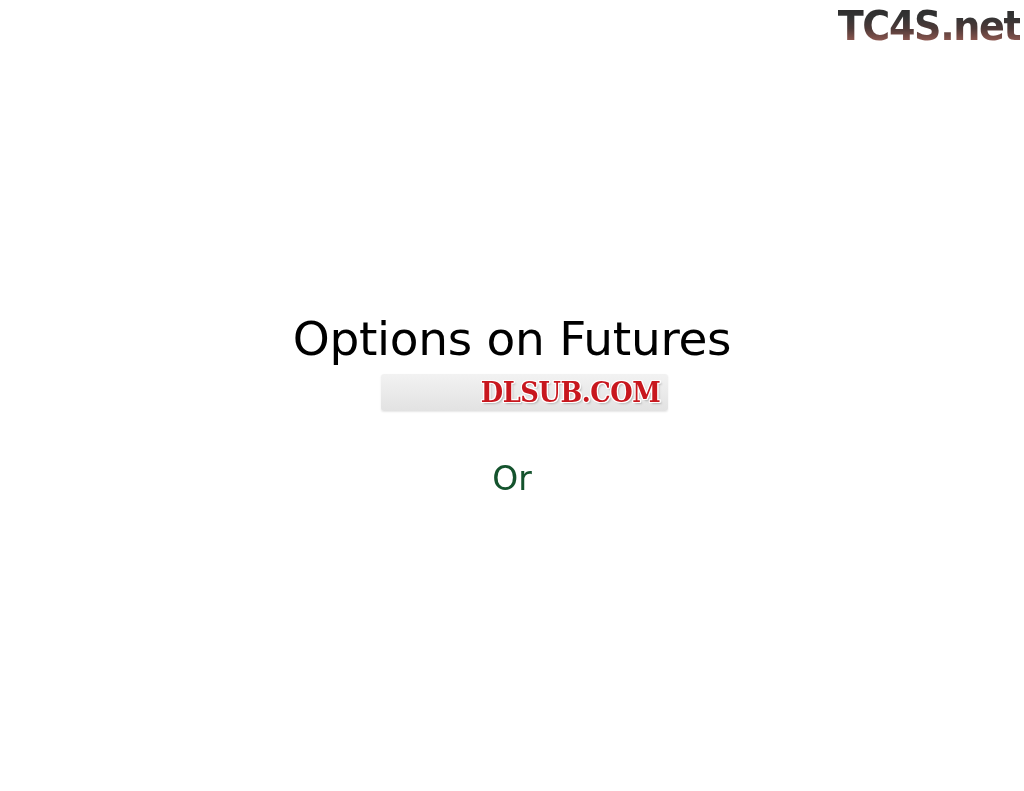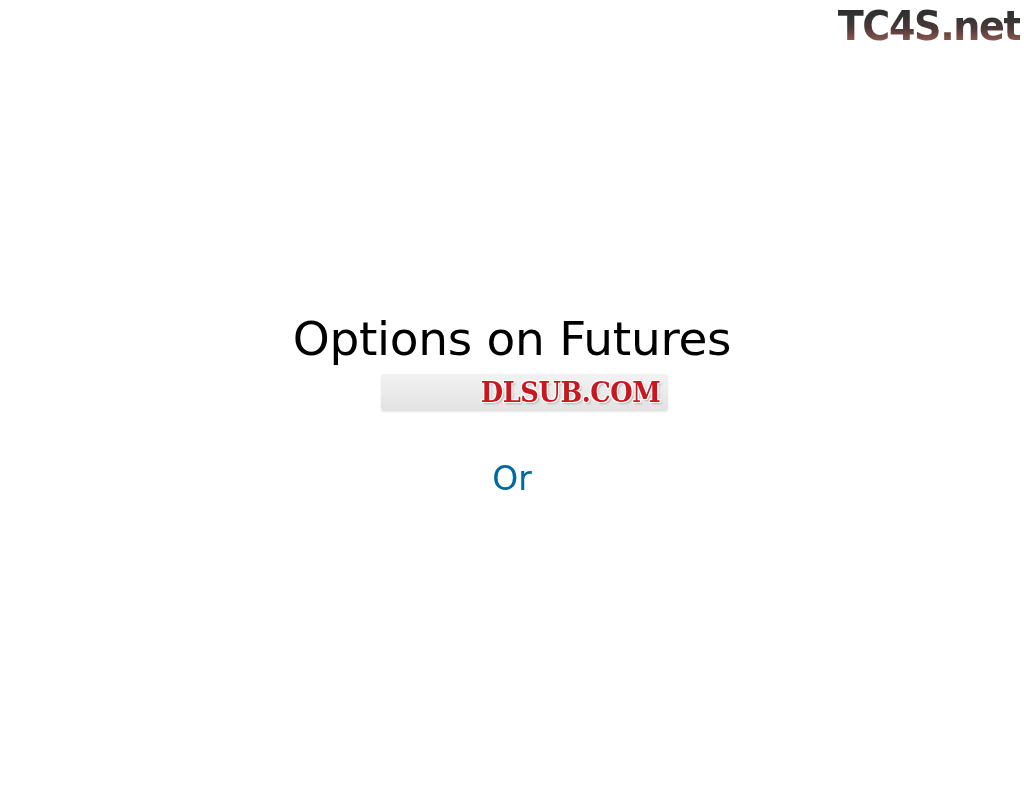--- a/index.html
+++ b/index.html
@@ -120,21 +120,21 @@
   .slide-subtitle {
     position: absolute;
     left: 0;
     top: 452px;
     width: 1024px;
     text-align: center;
     font-family: "DejaVu Sans", "Liberation Sans", sans-serif;
     font-weight: 400;
     font-size: 33px;
     line-height: 54px;
-    color: #0369a1;
+    color: #14532d;
   }
   .slide-subtitle .subtitle-line {
     display: block;
     white-space: nowrap;
   }
 
   
   .tx-watermark {
     position: absolute;
     left: 706px;

